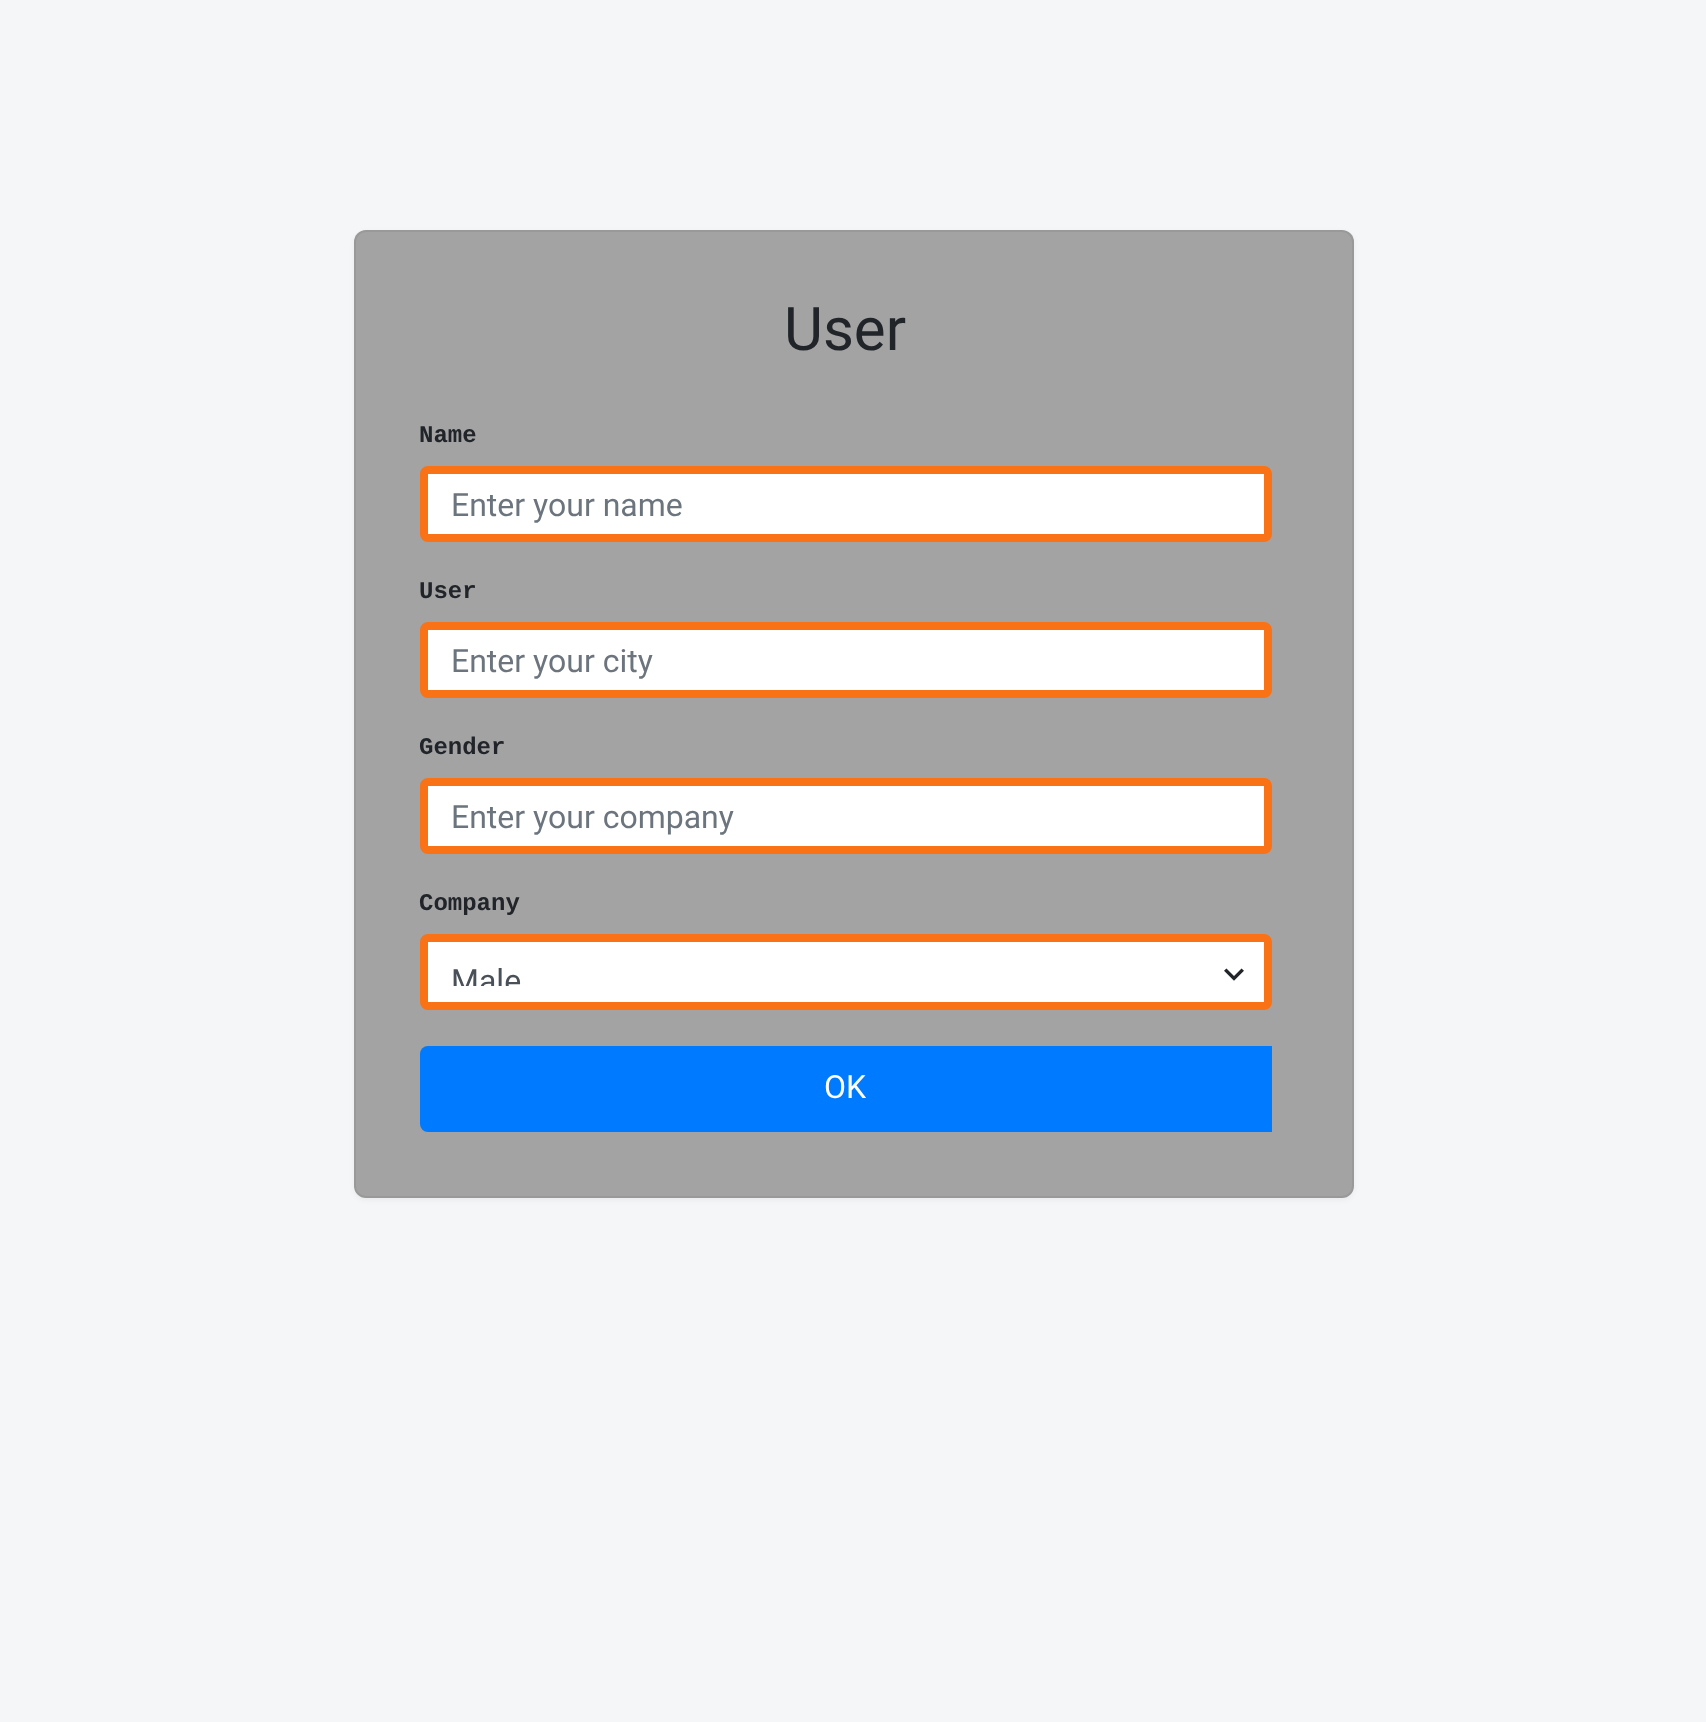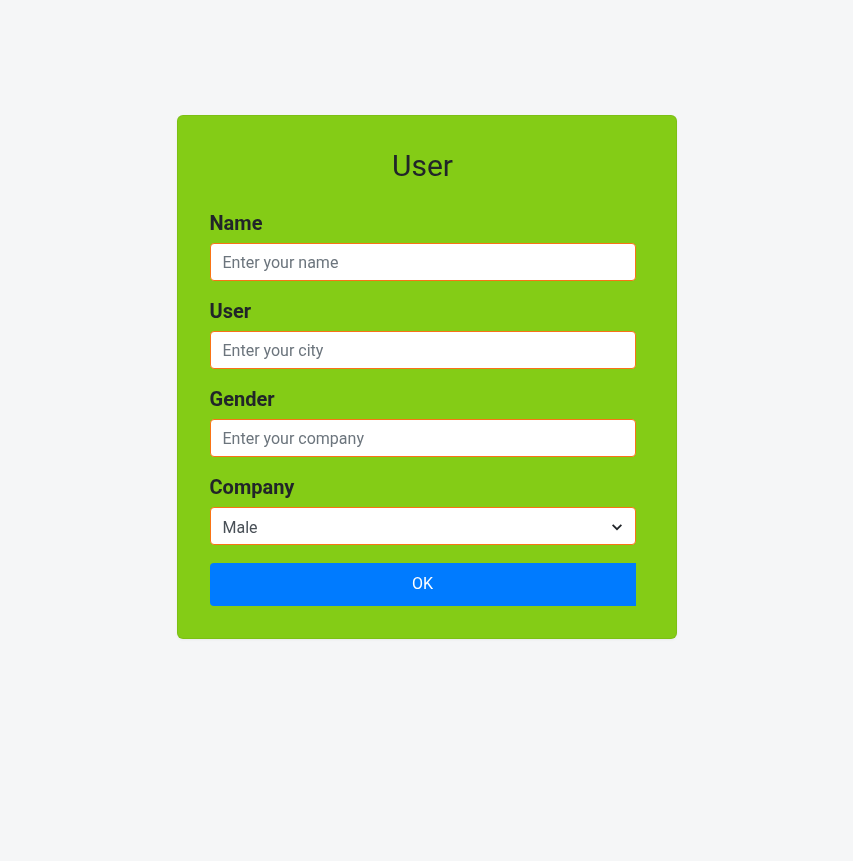--- a/index.html
+++ b/index.html
@@ -11,52 +11,53 @@
       font-family: -apple-system, BlinkMacSystemFont, "Segoe UI", Roboto, "Helvetica Neue", Arial, sans-serif;
       background-color: #f5f6f7;
       width: 853px;
       height: 861px;
       display: flex;
       justify-content: center;
       align-items: flex-start;
       padding-top: 115px;
     }
     .card {
-      background-color: #84cc16;
+      background-color: #a3a3a3;
       width: 500px;
       border-radius: 6px;
       border: 1px solid rgba(0,0,0,0.06);
       box-shadow: 0 1px 3px rgba(0,0,0,0.05);
       padding: 32px 40px 32px 32px;
     }
     .card-title {
       font-size: 30px;
       font-weight: 400;
       color: #212529;
       text-align: center;
       margin-bottom: 28px;
     }
     .form-group {
       margin-bottom: 18px;
     }
     .form-label {
       display: block;
       font-weight: 700;
-      font-size: 20px;
+      font-size: 12px;
       color: #212529;
       margin-bottom: 8px;
+      font-family: Liberation Mono, monospace;
     }
     .form-control {
       width: 100%;
       padding: 8px 12px;
       font-size: 16px;
       line-height: 1.5;
       color: #495057;
       background-color: #ffffff;
-      border: 1px solid #f97316;
+      border: 4px solid #f97316;
       border-radius: 4px;
       height: 38px;
       font-family: inherit;
     }
     .form-control::placeholder {
       color: #6c757d;
       opacity: 1;
     }
     .select-wrapper {
       position: relative;

